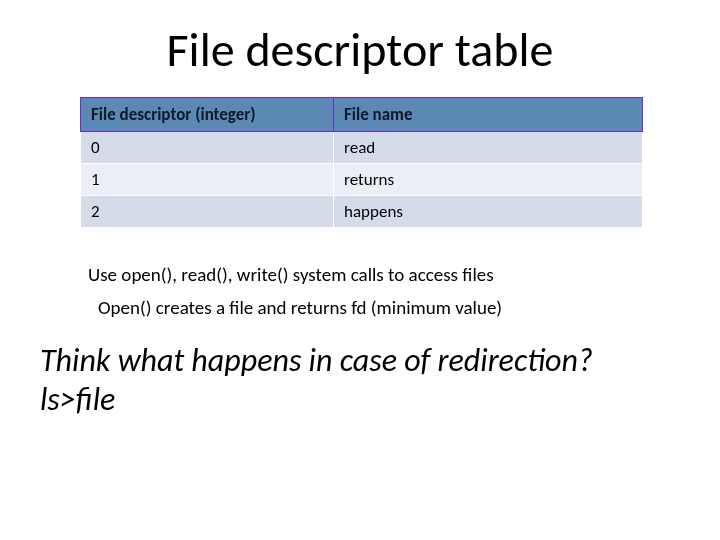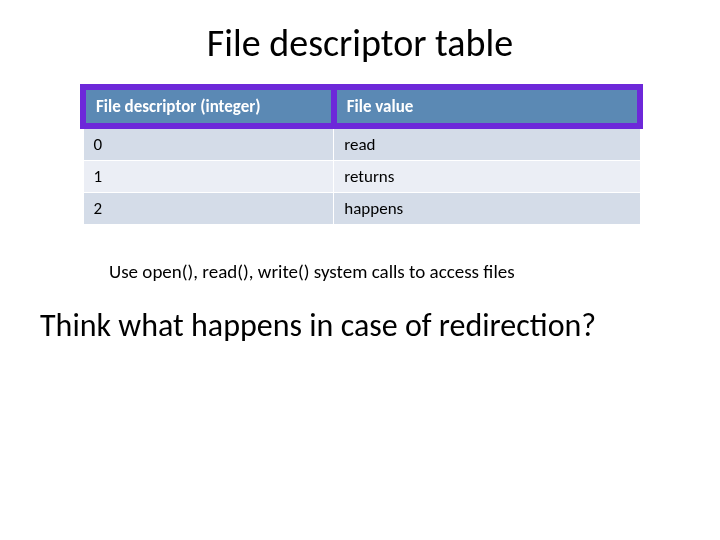--- a/index.html
+++ b/index.html
@@ -11,39 +11,39 @@
       width: 720px;
       height: 540px;
       background: #ffffff;
       font-family: Calibri, Arial, sans-serif;
       color: #000;
       padding: 20px 40px;
       overflow: hidden;
     }
     .title {
       text-align: center;
-      font-size: 38px;
+      font-size: 48px;
       font-weight: 400;
       margin-bottom: 18px;
       color: #000;
     }
     .fd-table {
       width: 88%;
       margin-left: 40px;
       border-collapse: collapse;
       margin-bottom: 35px;
     }
     .fd-table th {
       background: #5b89b4;
-      color: #ffffff;
+      color: #0f172a;
       text-align: left;
       padding: 6px 10px;
       font-weight: bold;
       font-size: 17px;
-      border: 6px solid #6d28d9;
+      border: 1px solid #6d28d9;
     }
     .fd-table td {
       padding: 5px 10px;
       font-size: 17px;
       border: 1px solid #ffffff;
       color: #000;
     }
     .fd-table tr.row-odd td {
       background: #d4dce8;
     }
@@ -56,64 +56,66 @@
     }
     .bullets {
       margin-left: 48px;
       margin-bottom: 22px;
     }
     .bullets p {
       font-size: 19px;
       color: #000;
       margin-bottom: 8px;
       line-height: 1.3;
-      margin-left: 21px;
     }
     .bullets p.indent {
       margin-left: 10px;
     }
     .bullets p.indent2 {
       margin-left: 20px;
       margin-top: 10px;
     }
     .question {
       font-size: 32px;
       color: #000;
       line-height: 1.2;
       margin-top: 10px;
       margin-left: 0;
+      font-style: italic;
     }
   </style>
 </head>
 <body>
 
 <h1 class="title">File descriptor table</h1>
 
 <table class="fd-table">
   <thead>
     <tr>
       <th>File descriptor (integer)</th>
-      <th>File value</th>
+      <th>File name</th>
     </tr>
   </thead>
   <tbody>
     <tr class="row-odd">
       <td>0</td>
       <td>read</td>
     </tr>
     <tr class="row-even">
       <td>1</td>
       <td>returns</td>
     </tr>
     <tr class="row-odd">
       <td>2</td>
       <td>happens</td>
     </tr>
   </tbody>
 </table>
 
 <div class="bullets">
   <p>Use open(), read(), write() system calls to access files</p>
+  <p class="indent">Open() creates a file and returns fd (minimum value)</p>
 </div>
 
 <div class="question">
   <div>Think what happens in case of redirection?</div>
+  <div>ls&gt;file</div>
 </div>
 
 </body></html>

